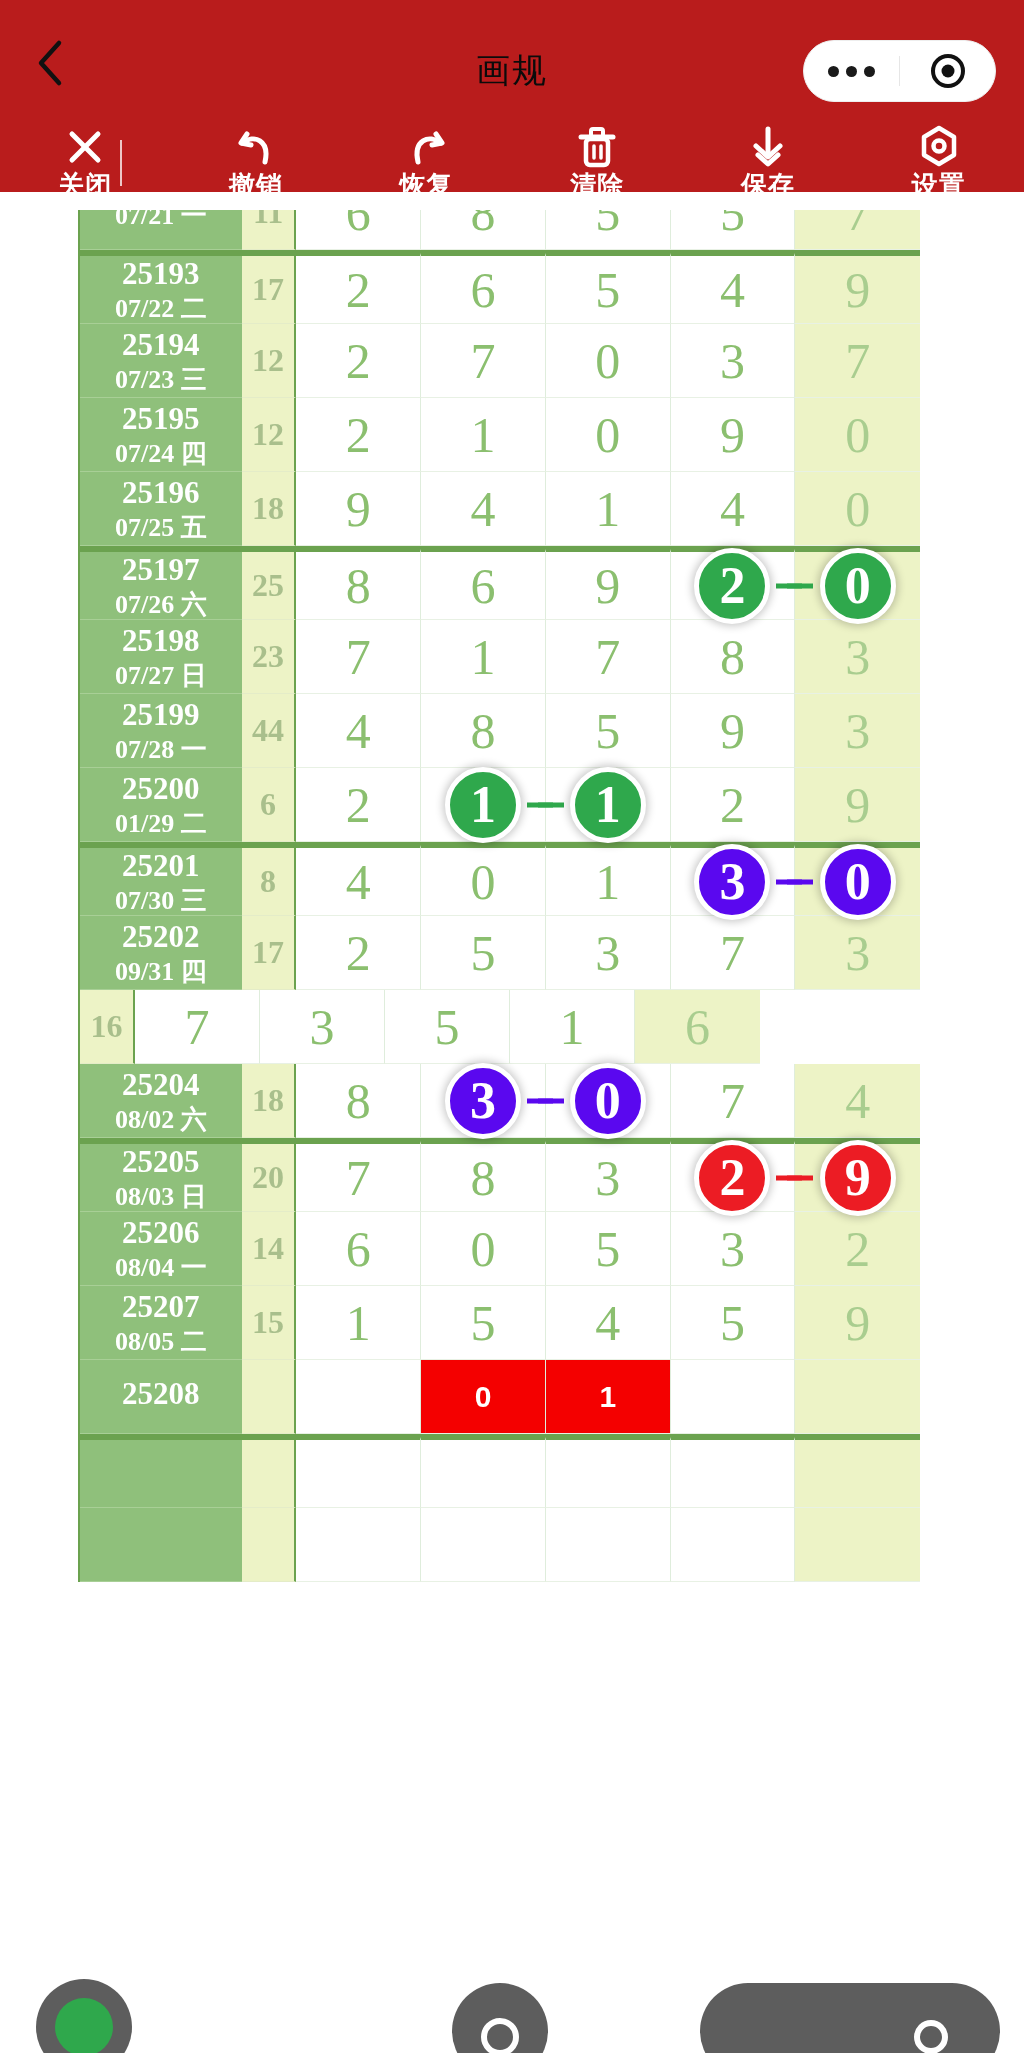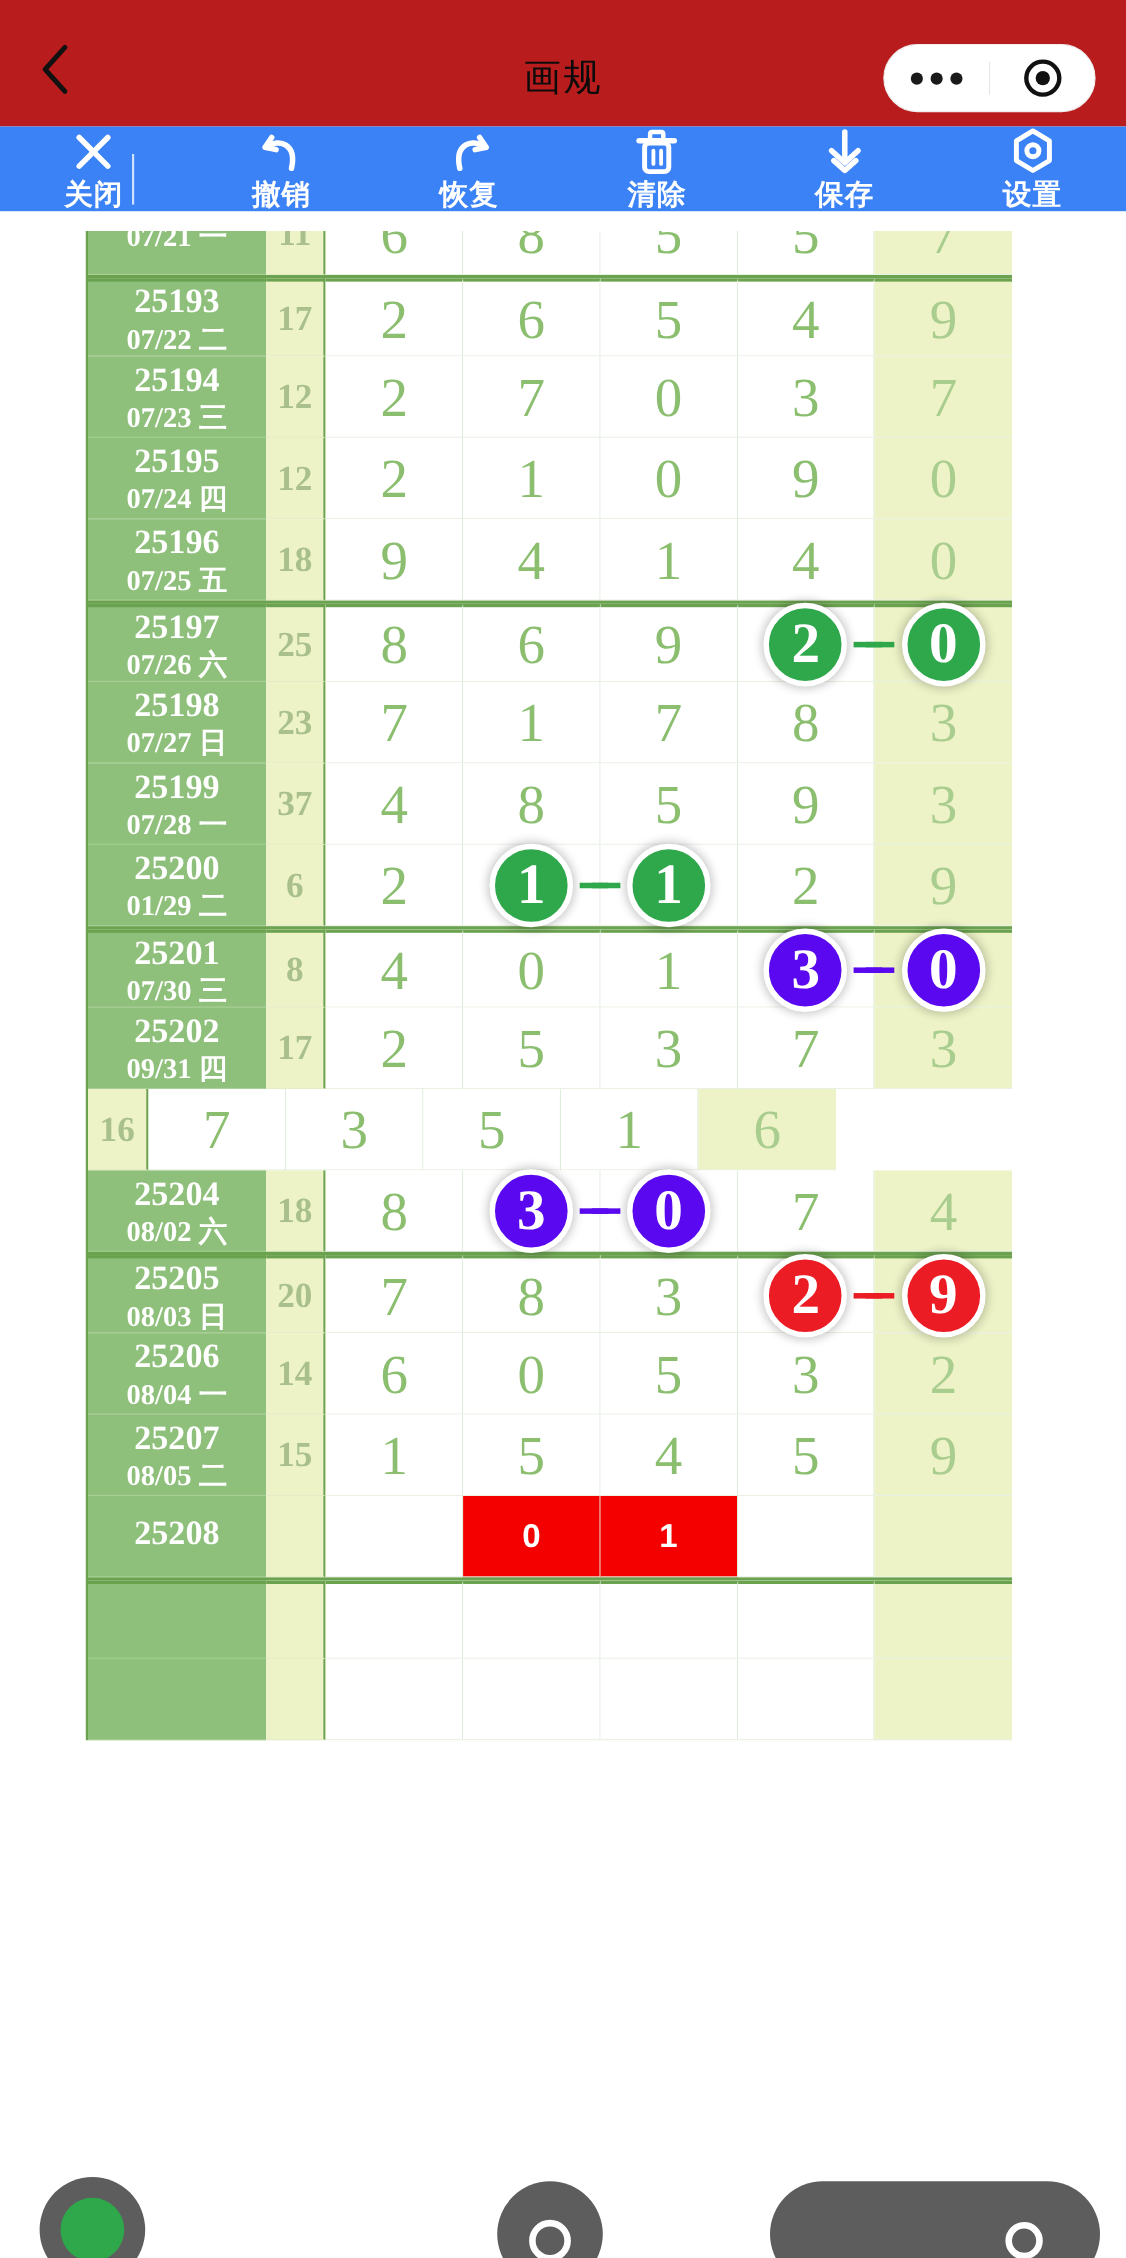--- a/index.html
+++ b/index.html
@@ -32,21 +32,21 @@
   .cap-dots i { width:11px; height:11px; border-radius:50%; background:#1a1a1a; display:block; }
   .cap-div { width:1.5px; height:30px; background:#e6e6e6; }
   .cap-target { flex:1; display:flex; align-items:center; justify-content:center; }
   .target-o { width:34px; height:34px; border-radius:50%; border:4px solid #111; position:relative; }
   .target-o::after { content:""; position:absolute; left:50%; top:50%; transform:translate(-50%,-50%);
     width:13px; height:13px; border-radius:50%; background:#111; }
 
   
   .toolbar {
     position:absolute; top:115px; left:0; width:1024px; height:77px;
-    background:#3b82f6; display:flex; align-items:center;
+    background:#b91c1c; display:flex; align-items:flex-start;
   }
   .tool {
     flex:1; height:95px; display:flex; flex-direction:column;
     align-items:center; justify-content:center; gap:2px; cursor:pointer;
   }
   .tool .ic { height:42px; display:flex; align-items:flex-end; justify-content:center; }
   .tool .lb { font-size:26px; color:#ffffff; font-weight:700; letter-spacing:1px;
     font-family:"Liberation Sans", sans-serif; line-height:30px; }
   .tool-sep { position:absolute; left:120px; top:140px; width:2px; height:46px; background:#ffffff; opacity:.75; }
 
@@ -396,21 +396,21 @@
           </div>
         </div>
         <div class="row r-h74">
           <div class="cell c-id">
             <div class="id-wrap">
               <span class="id-no">25199</span>
               <span class="id-dt">07/28 一</span>
             </div>
           </div>
           <div class="cell c-sum">
-            <span class="sum-v">37</span>
+            <span class="sum-v">44</span>
           </div>
           <div class="cell c-n">
             <span class="num">4</span>
           </div>
           <div class="cell c-n">
             <span class="num">8</span>
           </div>
           <div class="cell c-n">
             <span class="num">5</span>
           </div>

